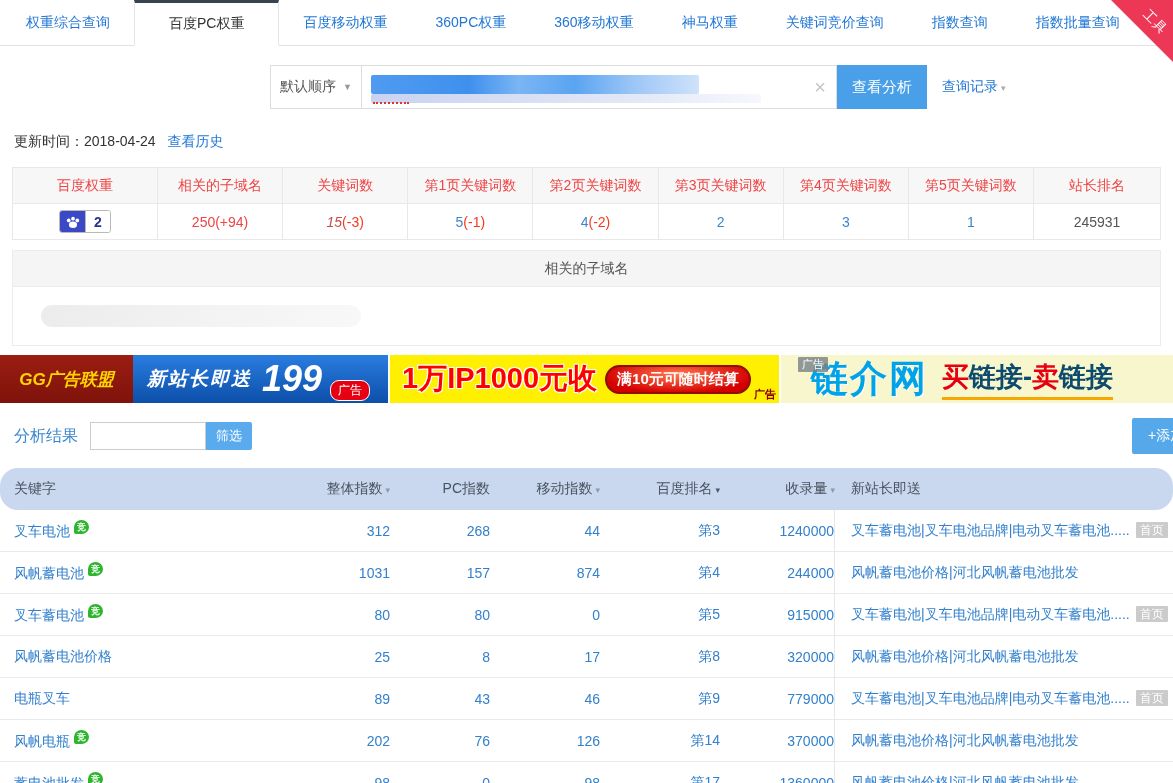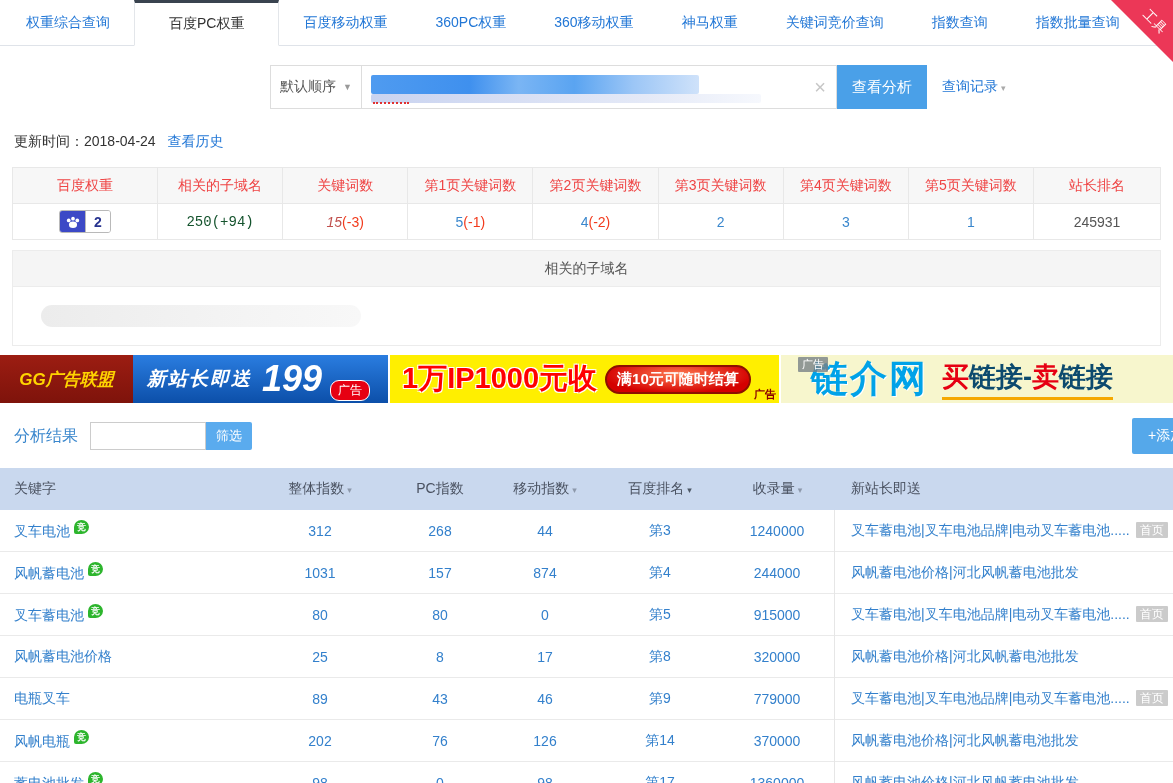--- a/index.html
+++ b/index.html
@@ -42,21 +42,21 @@
   
   .stats { width:1149px; margin:16px 12px 0 12px; border-collapse:collapse; table-layout:fixed; }
   .stats th, .stats td { border:1px solid #e8e8e8; height:36px; text-align:center; font-size:14px; }
   .stats th { background:#f7f7f7; color:#ef4444; font-weight:normal; }
   .stats td { color:#333; }
   .stats col.c1 { width:145px; } .stats col.c9 { width:127px; }
   .bweight { display:inline-flex; border:1px solid #b9b9b9; border-radius:3px; overflow:hidden; vertical-align:middle; }
   .bweight .paw { width:25px; height:21px; background:#3c49c6; display:flex; align-items:center; justify-content:center; }
   .bweight .num { width:25px; height:21px; background:#fff; color:#27338f; font-weight:bold; font-size:14px;
     display:flex; align-items:center; justify-content:center; border-left:1px solid #b9b9b9; }
-  .g { color:#14532d;font-family:Liberation Mono, monospace; } .r { color:#f23a1c; } .b { color:#3a87cd; } .dr { color:#c0504d;font-style:italic; } .dk { color:#555; }
+  .g { color:#ef4444; } .r { color:#f23a1c; } .b { color:#3a87cd; } .dr { color:#c0504d;font-style:italic; } .dk { color:#555; }
 
   
   .subdom { margin:10px 12px 0 12px; border:1px solid #ececec; }
   .subdom-head { height:36px; background:#f5f5f5; display:flex; align-items:center; justify-content:center;
     font-size:14px; color:#555; border-bottom:1px solid #ececec; }
   .subdom-body { height:58px; position:relative; background:#fff; }
   .subdom-blob { position:absolute; left:28px; top:18px; width:320px; height:22px; border-radius:11px;
     background:linear-gradient(90deg,#ececec,#f3f3f3 55%,#f8f8f8); }
 
   
@@ -89,23 +89,23 @@
   .filter-row { position:relative; display:flex; align-items:center; margin:17px 12px 0 14px; height:32px; }
   .filter-label { color:#3a87cd; font-size:16px; margin-right:12px; }
   .filter-input { width:116px; height:28px; border:1px solid #ccc; outline:none; padding:0 6px; font-size:13px; }
   .filter-btn { height:28px; width:46px; background:#5aabee; color:#fff; border:none; font-size:13px;
     border-radius:0 2px 2px 0; cursor:pointer; }
   .add-btn { position:absolute; left:1118px; top:-2px; background:#55a8ea; color:#fff; border:none;
     font-size:14px; padding:9px 16px; border-radius:2px; cursor:pointer; white-space:nowrap; }
 
   
   .kwt { margin-top:16px; width:1173px; font-size:14px; }
-  .thead { display:flex; background:#c9d8ee; height:42px; align-items:center; color:#4a5261; }
+  .thead { display:flex; background:#c9d8ee; height:42px; align-items:center; color:#4a5261;border-radius:18px; }
   .trow { display:flex; height:42px; align-items:center; border-bottom:1px solid #eaeaea; }
-  .c { flex:none; text-align:center; }
+  .c { flex:none; text-align:right; }
   .c-kw  { width:250px; text-align:left; padding-left:14px; }
   .c-ov  { width:140px; } .c-pc { width:100px; } .c-mb { width:110px; }
   .c-rk  { width:120px; } .c-cl { width:115px; }
   .c-tt  { width:338px; text-align:left; padding-left:16px; white-space:nowrap; overflow:hidden; }
   .trow .c-cl { border-right:1px solid #e6e6e6; height:42px; line-height:42px; }
   .caret { font-size:9px; color:#8d99ab; margin-left:3px; }
   .caret.dark { color:#4d5866; }
   .trow a, .trow .val { color:#3380cc; }
   .bid-ico { display:inline-block; background:#2db52d; color:#fff; font-size:9px; width:15px; height:14px;
     line-height:14px; text-align:center; border-radius:50% 50% 50% 2px; margin-left:4px;

